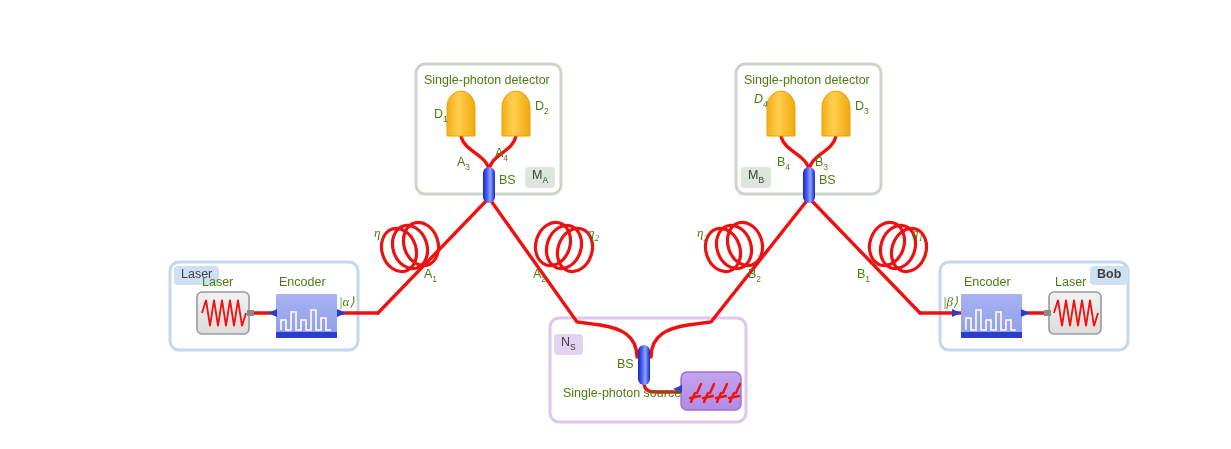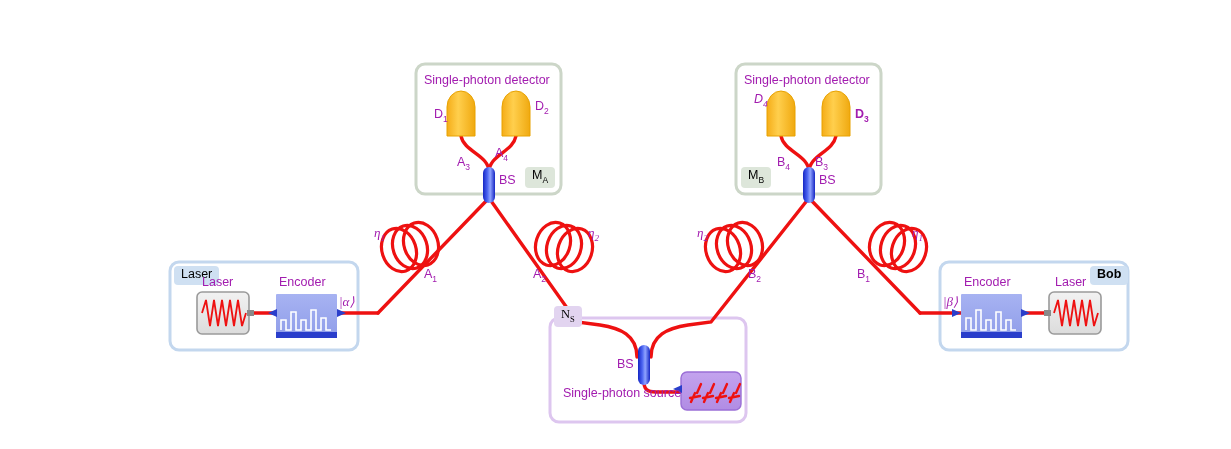--- a/index.html
+++ b/index.html
@@ -19,40 +19,40 @@
     position: absolute;
     left: 0;
     top: 0;
     width: 1231px;
     height: 449px;
   }
   .lbl {
     position: absolute;
     font-family: "Liberation Sans", sans-serif;
     font-size: 12.5px;
-    color: #a21caf;
+    color: #4d7c0f;
     white-space: nowrap;
     line-height: 1;
   }
   .lbl.sub sub {
     font-size: 8.5px;
   }
   .lbl.italic {
     font-style: italic;
     font-family: "Liberation Serif", serif;
     font-size: 13px;
   }
   .tab {
     position: absolute;
     font-size: 12.5px;
     padding: 2px 7px 3px 7px;
     border-radius: 4px;
     line-height: 1.1;
     white-space: nowrap;
-    color: #000000;
+    color: #404040;
   }
   .tab-blue { background: #cfe0f2; }
   .tab-green { background: #dde6da; }
   .tab-purple { background: #e2d4f0; }
 </style>
 </head>
 <body>
 
 <div id="canvas">
 
@@ -221,35 +221,35 @@
   </div>
   <div class="lbl" style="left:499px; top:174px;">BS</div>
   <div class="tab tab-green" style="left:525px; top:167px;">
     <span>M</span><sub style="font-size:8.5px;">A</sub>
   </div>
 
   <div class="lbl" style="left:744px; top:74px;">Single-photon detector</div>
   <div class="lbl sub" style="left:754px; top:93px;font-style:italic;">
     <span>D</span><sub>4</sub>
   </div>
-  <div class="lbl sub" style="left:855px; top:108px;font-weight:bold;">
+  <div class="lbl sub" style="left:855px; top:100px;">
     <span>D</span><sub>3</sub>
   </div>
   <div class="lbl sub" style="left:777px; top:156px;">
     <span>B</span><sub>4</sub>
   </div>
   <div class="lbl sub" style="left:815px; top:156px;">
     <span>B</span><sub>3</sub>
   </div>
   <div class="lbl" style="left:819px; top:174px;">BS</div>
   <div class="tab tab-green" style="left:741px; top:167px;">
     <span>M</span><sub style="font-size:8.5px;">B</sub>
   </div>
 
-  <div class="tab tab-purple" style="left:554px; top:306px;font-family:Liberation Serif, serif;">
+  <div class="tab tab-purple" style="left:554px; top:334px;">
     <span>N</span><sub style="font-size:8.5px;">S</sub>
   </div>
   <div class="lbl" style="left:617px; top:358px;">BS</div>
   <div class="lbl" style="left:563px; top:387px;">Single-photon source</div>
 
   <div class="lbl sub" style="left:424px; top:268px;">
     <span>A</span><sub>1</sub>
   </div>
   <div class="lbl italic" style="left:374px; top:226px;">
     <span>η</span><sub style="font-size:9px;">1</sub>

